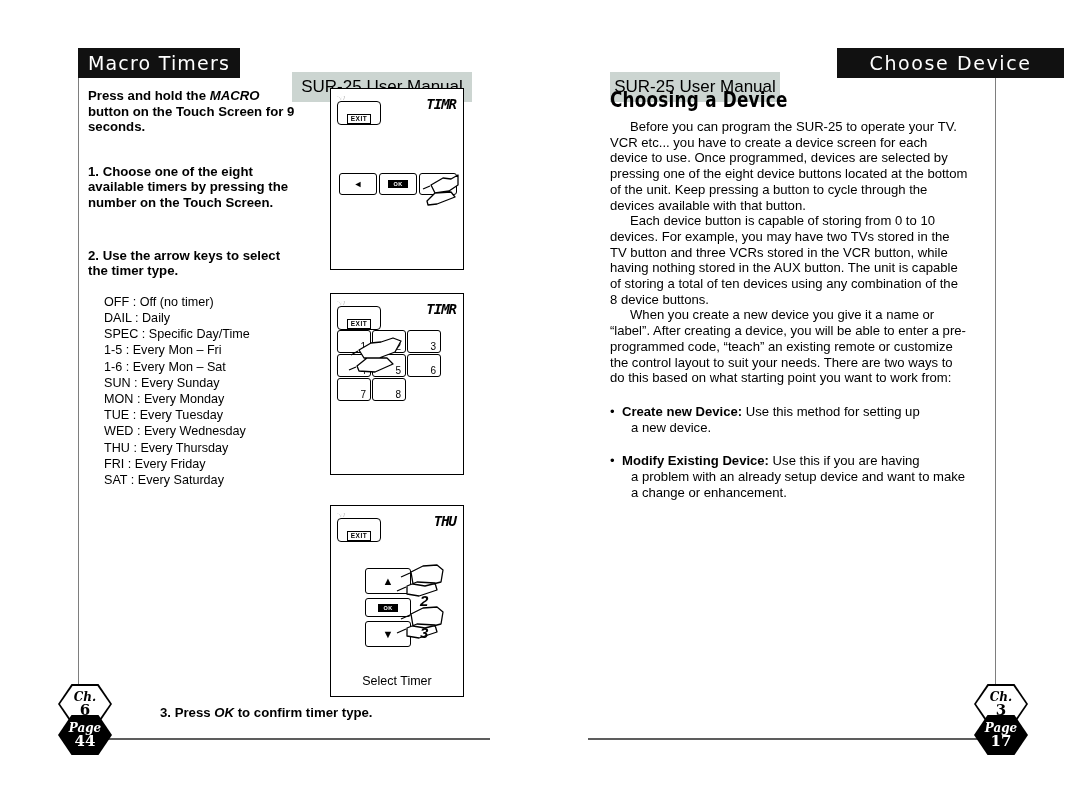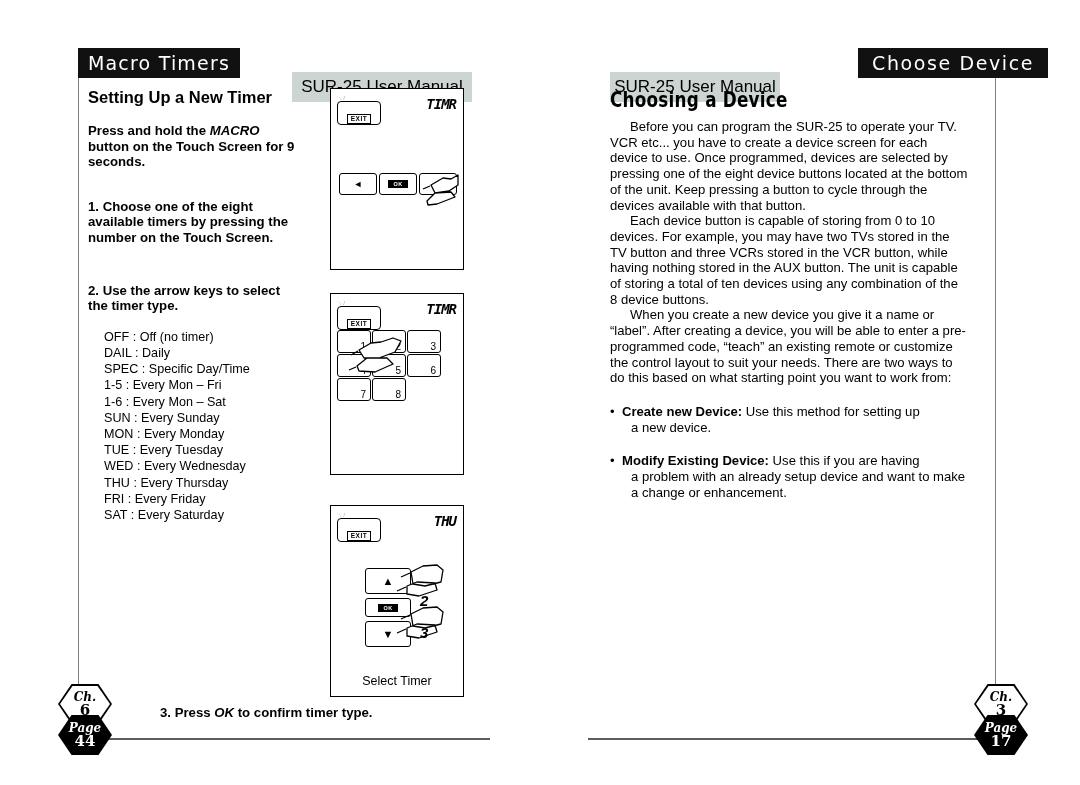--- a/index.html
+++ b/index.html
@@ -19,21 +19,21 @@
     justify-content:center;letter-spacing:1.2px;font-size:19px;
     font-family:"DejaVu Sans", sans-serif;font-weight:400;text-align:center;
   }
   .hdr-gray{
     background:#ccd5d1;color:#000000;display:flex;align-items:center;
     justify-content:center;font-size:17px;margin-top:24px;
   }
   .hdr-l-title{left:78px;width:162px;}
   .hdr-l-manual{left:292px;width:180px;}
   .hdr-r-manual{left:70px;width:170px;}
-  .hdr-r-title{left:318px;width:190px;letter-spacing:1.6px;}
+  .hdr-r-title{left:297px;width:227px;letter-spacing:1.6px;}
 
   
   .vline{position:absolute;width:1px;background:#7e7e7e;}
   .hline{position:absolute;height:2px;background:#5d5d5d;}
 
   
   .col-left{position:absolute;left:88px;top:88px;width:212px;}
   h2.sec{font-size:16.5px;font-weight:bold;margin:0 0 16px 0;}
   .para{font-size:13.2px;line-height:15.6px;margin:0 0 15px 0;}
   .para.b{font-weight:bold;}
@@ -151,21 +151,20 @@
 
 <div class="page page-left">
 
   <div class="hdr hdr-black hdr-l-title">Macro Timers</div>
   <div class="hdr hdr-gray hdr-l-manual">SUR-25 User Manual</div>
 
   <div class="vline" style="left:78px;top:78px;height:624px;"></div>
   <div class="hline" style="left:86px;top:738px;width:404px;"></div>
 
   <div class="col-left">
-    <h2 class="sec">Setting Up a New Timer</h2>
 
     <p class="para b"><span>Press and hold the </span><em>MACRO</em><span> button on the Touch Screen for 9 seconds.</span></p>
 
 
     <div class="spacer-a"></div>
     <p class="para b">1. Choose one of the eight available timers by pressing the number on the Touch Screen.</p>
     <div class="spacer-b"></div>
     <p class="para b">2. Use the arrow keys to select the timer type.</p>
 
     <div class="timerlist">

